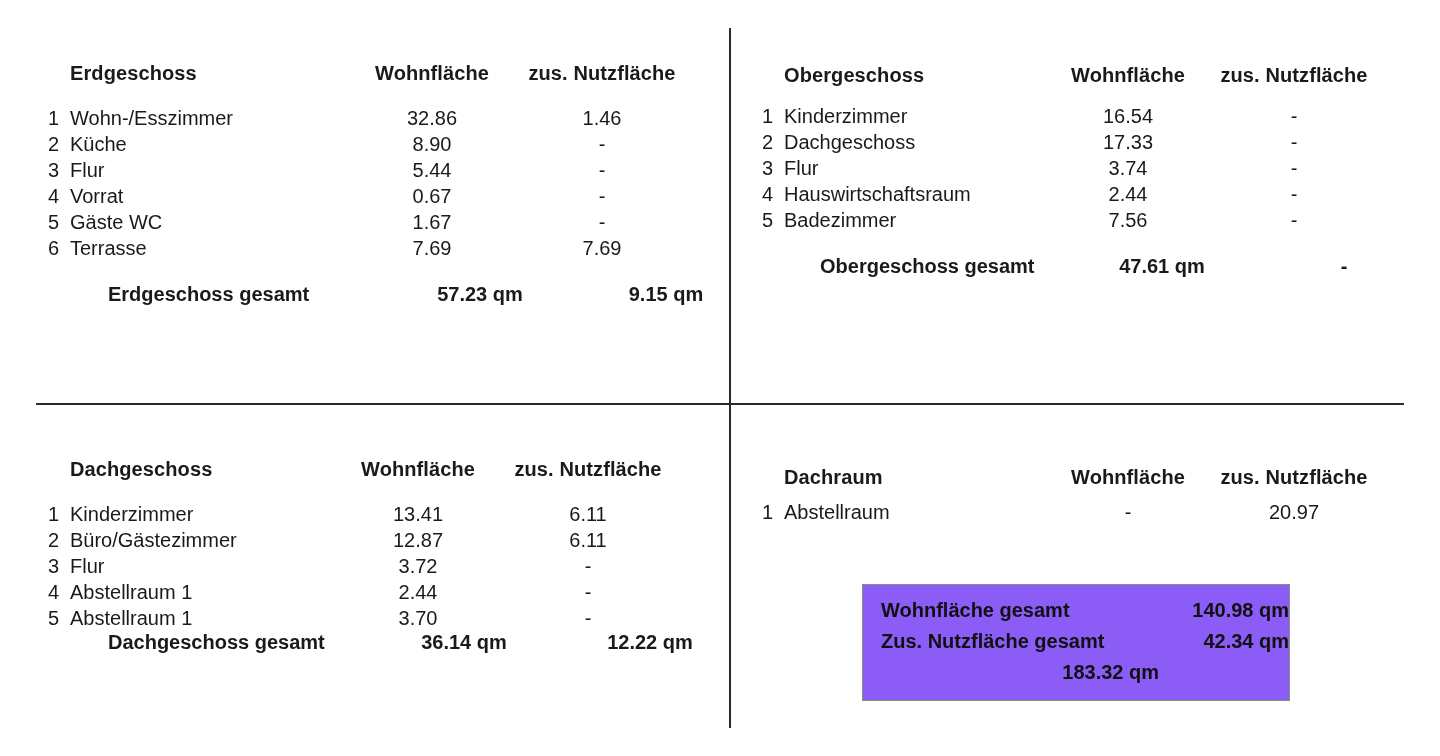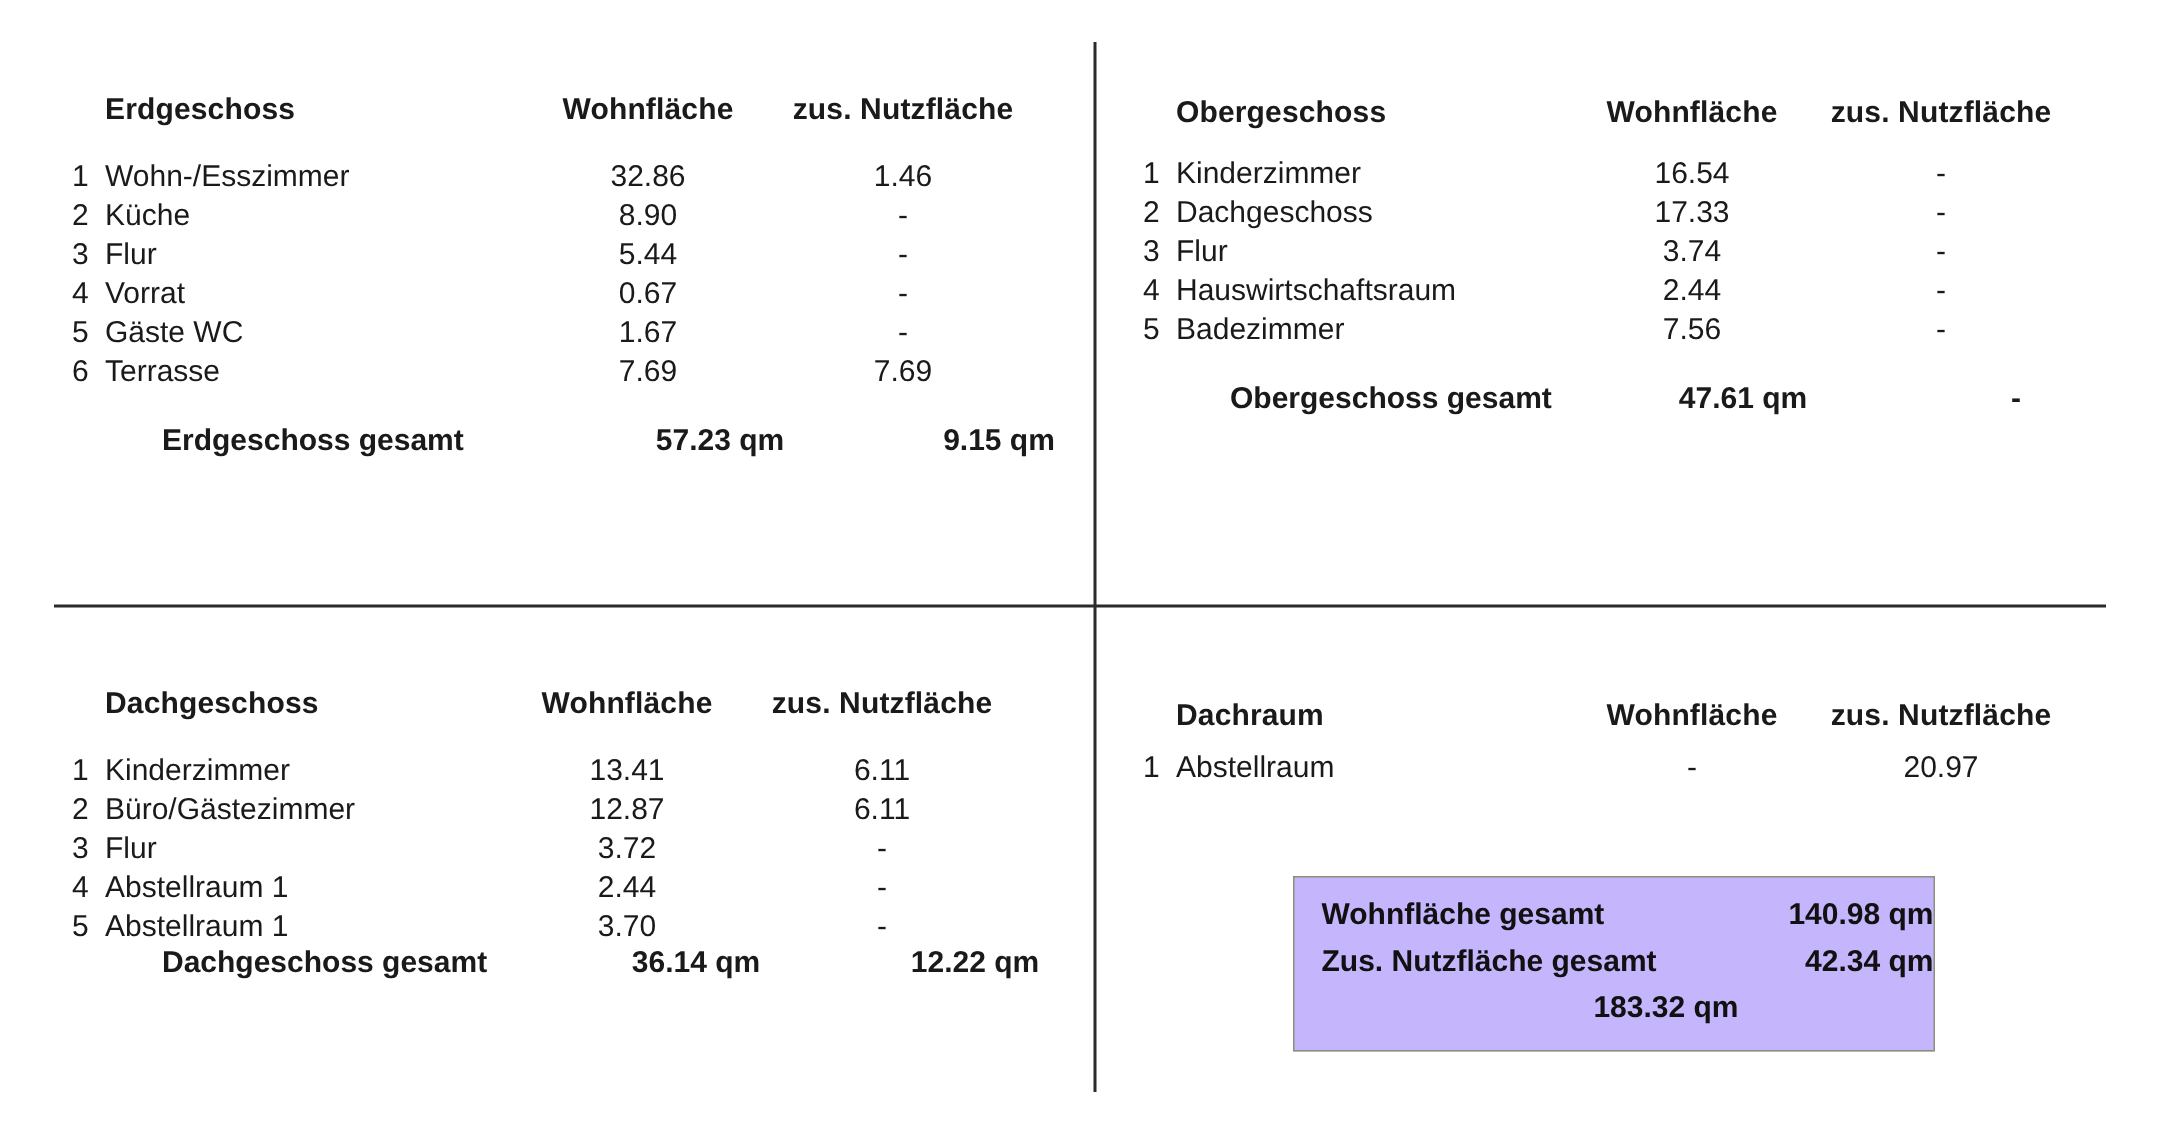--- a/index.html
+++ b/index.html
@@ -94,21 +94,21 @@
 
   #eg .q-head, #dg .q-head { margin-bottom: 20px; }
   #og .q-head, #dr .q-head { margin-bottom: 16px; }
   #dr .q-head { margin-bottom: 10px; }
 
   
   #summary {
     position: absolute;
     left: 862px; top: 584px;
     width: 428px;
-    background: #c4b5fd;
+    background: #8b5cf6;
     border: 1px solid #8f8e79;
     padding: 10px 14px 12px 18px;
   }
   #summary .s-row {
     display: grid;
     grid-template-columns: 278px 130px;
     align-items: baseline;
     font-weight: bold;
     font-size: 20px;
     line-height: 31px;

